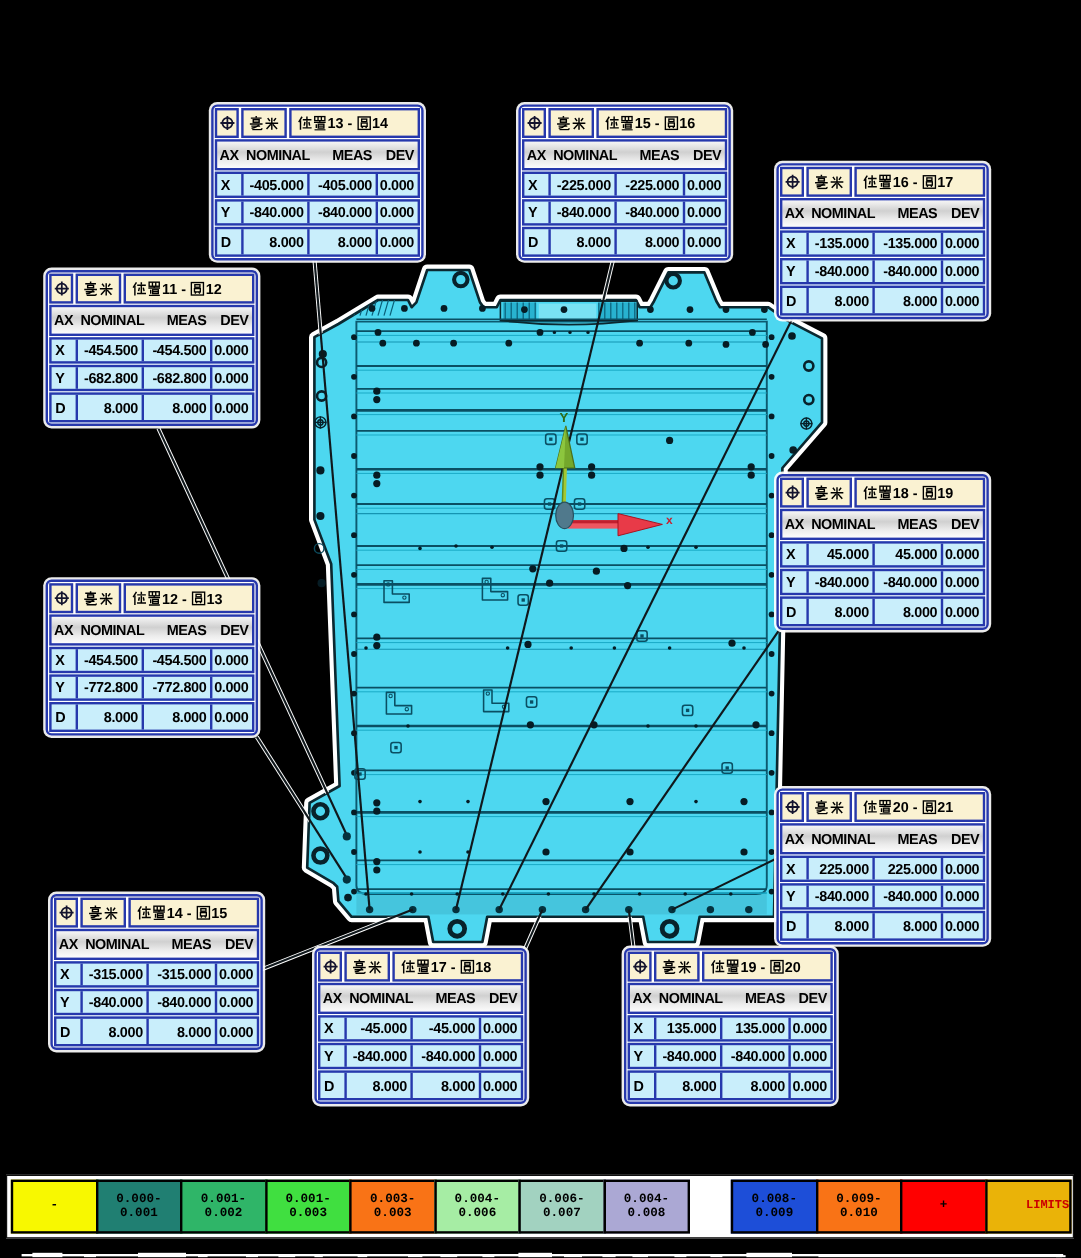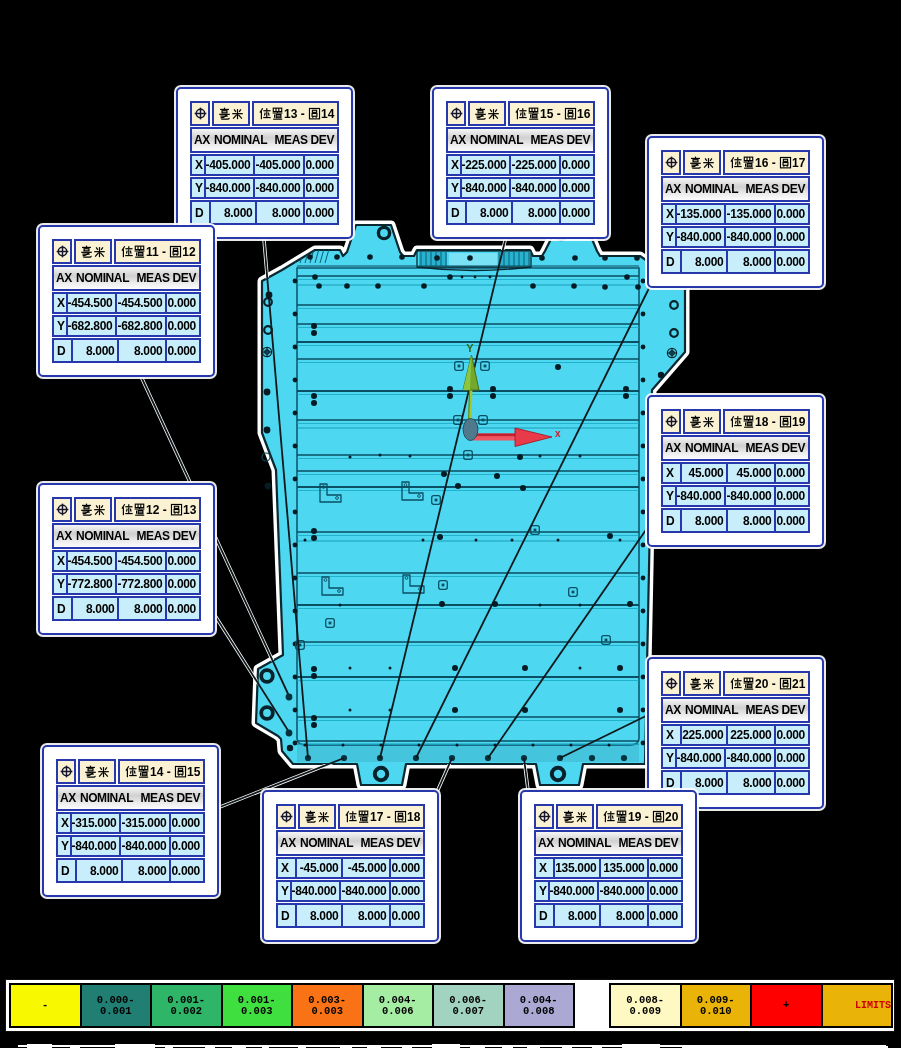--- a/index.html
+++ b/index.html
@@ -1,19 +1,19 @@
 <!DOCTYPE html>
 <html><head><meta charset="utf-8">
 <style>
 html,body{margin:0;padding:0;background:#000;width:901px;height:1048px;overflow:hidden;
  font-family:"Liberation Sans",sans-serif;}
 #page{position:relative;width:901px;height:1048px;background:#000;}
 svg.scene{position:absolute;left:0;top:0;}
 
-.t{position:absolute;background:#fff;border:2px solid #2638ac;border-radius:5px;padding:12px;
+.t{position:absolute;background:#fff;border:2px solid #2638ac;border-radius:5px;padding:1px;
    box-sizing:border-box;width:177px;box-shadow:0 0 0 2px rgba(255,255,255,.92);}
 .row{box-sizing:border-box;border:2px solid #2638ac;display:flex;align-items:center;}
 .hr{display:flex;gap:2px;height:25px;margin-bottom:1px;}
 .hc{box-sizing:border-box;border:2px solid #2638ac;background:#faf2d2;display:flex;
     align-items:center;justify-content:center;height:25px;}
 .hc.i{width:20px;}
 .hc.m{width:38px;}
 .hc.ti{flex:1;justify-content:flex-start;padding-left:4px;}
 .ch{height:26px;background:linear-gradient(#f6f6f6,#d0d0d0 40%,#ececec 72%,#fcfcfc);
     font-weight:bold;font-size:12px;margin-bottom:1px;letter-spacing:-0.4px;}
@@ -913,25 +913,25 @@
         <span>0.006</span>
       </div>
 <div class="lc" style="background:#a2d2c0;">
         <span>0.006-</span>
         <span>0.007</span>
       </div>
 <div class="lc" style="background:#aba8d4;">
         <span>0.004-</span>
         <span>0.008</span>
       </div>
-<div class="lc" style="background:#fef9c3;margin-left:36px;">
+<div class="lc" style="background:#1d4ed8;margin-left:36px;">
         <span>0.008-</span>
         <span>0.009</span>
       </div>
-<div class="lc" style="background:#eab308;">
+<div class="lc" style="background:#f97316;">
         <span>0.009-</span>
         <span>0.010</span>
       </div>
 <div class="lc" style="background:#ff0000;">
         <span>+</span>
       </div>
 <div class="lc" style="background:#eab308;color:#cc0000;font-size:10px;letter-spacing:0;align-items:flex-end;">
         <span>LIMITS</span>
       </div>
 </div>

